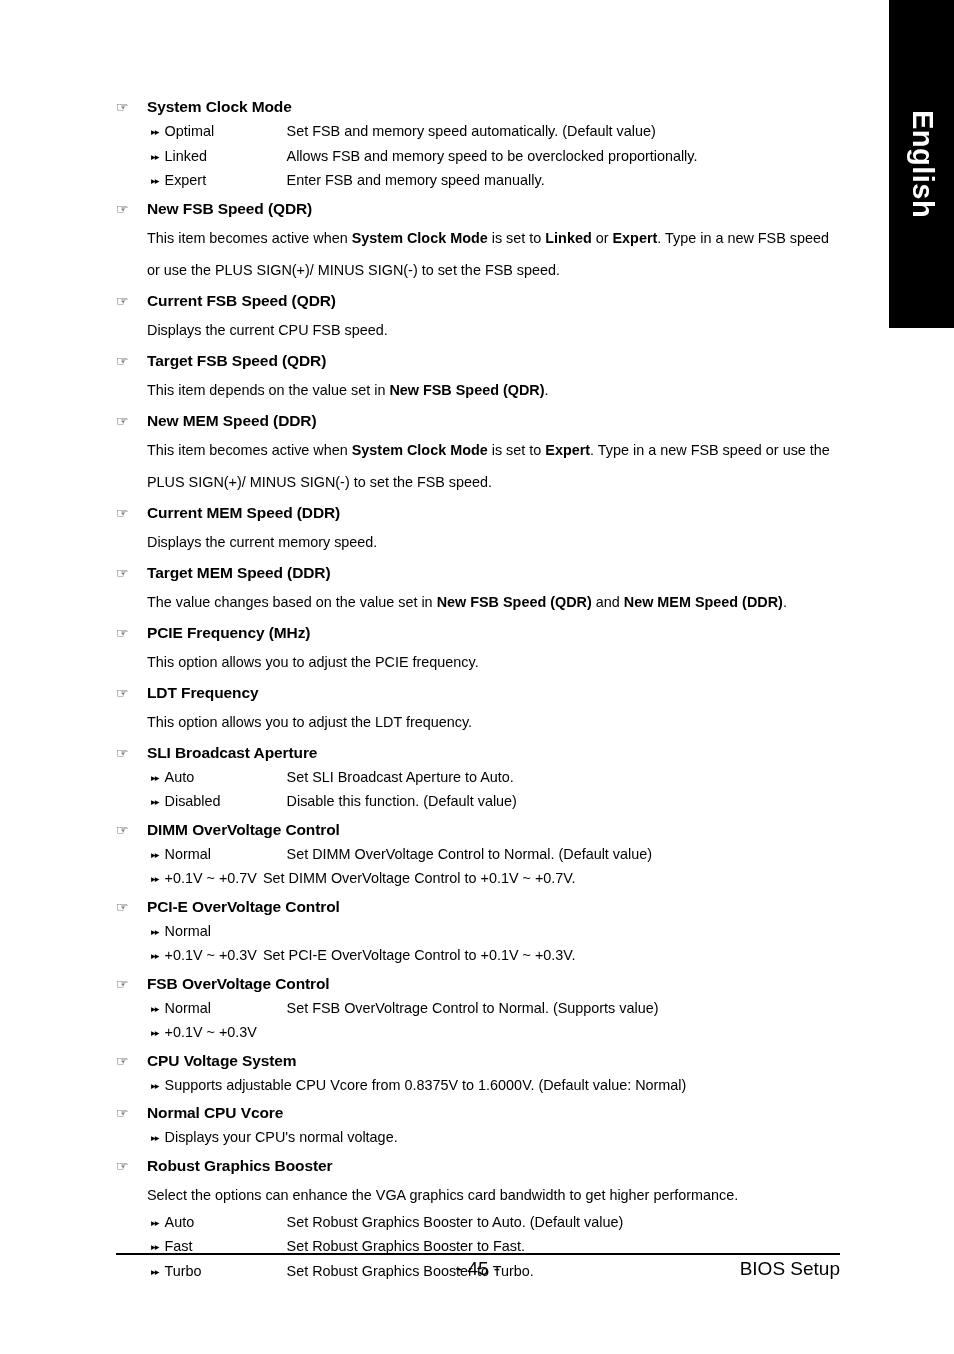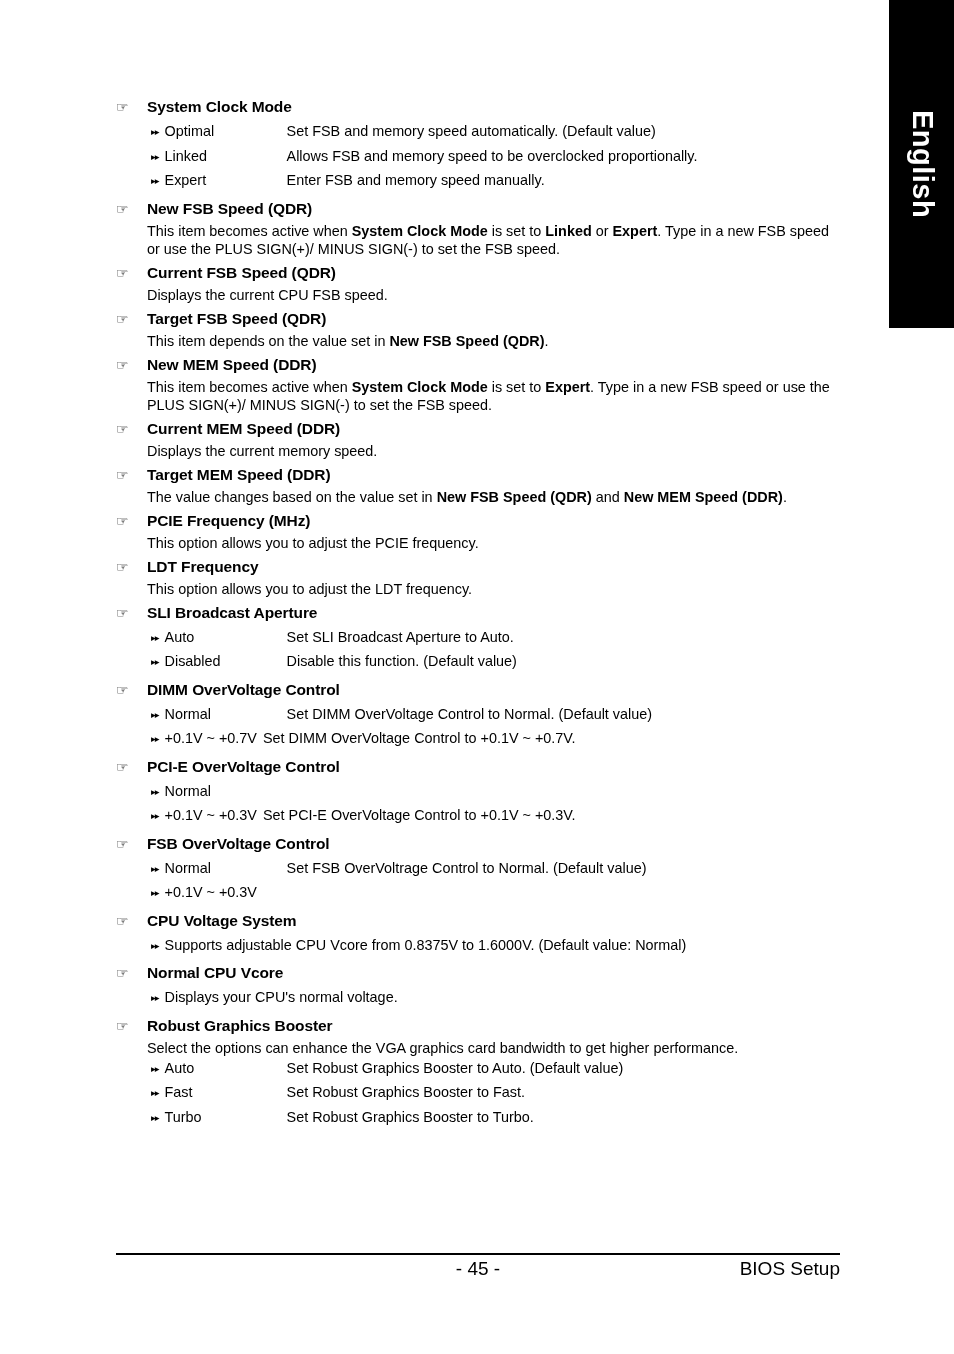--- a/index.html
+++ b/index.html
@@ -64,21 +64,21 @@
     font-size: 14px;
     font-weight: normal;
     line-height: 25px;
   }
   .heading-title { letter-spacing: -0.1px; }
 
   
   .para {
     margin-left: 31px;
     font-size: 14.4px;
-    line-height: 18px;
+    line-height: 32px;
     text-align: left;
   }
   .para b { font-weight: bold; }
 
   
   .opt-row {
     display: flex;
     align-items: baseline;
     margin-left: 35px;
     font-size: 14.4px;
@@ -261,21 +261,21 @@
       </div>
     </div>
     <div class="section">
       <div class="heading">
         <span class="hand-icon">☞</span>
         <span class="heading-title">FSB OverVoltage Control</span>
       </div>
       <div class="opt-row">
         <span class="opt-mark">▸▸</span>
         <span class="opt-label">Normal</span>
-        <span class="opt-desc">Set FSB OverVoltrage Control to Normal. (Default value)</span>
+        <span class="opt-desc">Set FSB OverVoltrage Control to Normal. (Supports value)</span>
       </div>
       <div class="opt-row">
         <span class="opt-mark">▸▸</span>
         <span class="opt-label wide">+0.1V ~ +0.3V</span>
       </div>
     </div>
     <div class="section">
       <div class="heading">
         <span class="hand-icon">☞</span>
         <span class="heading-title">CPU Voltage System</span>

